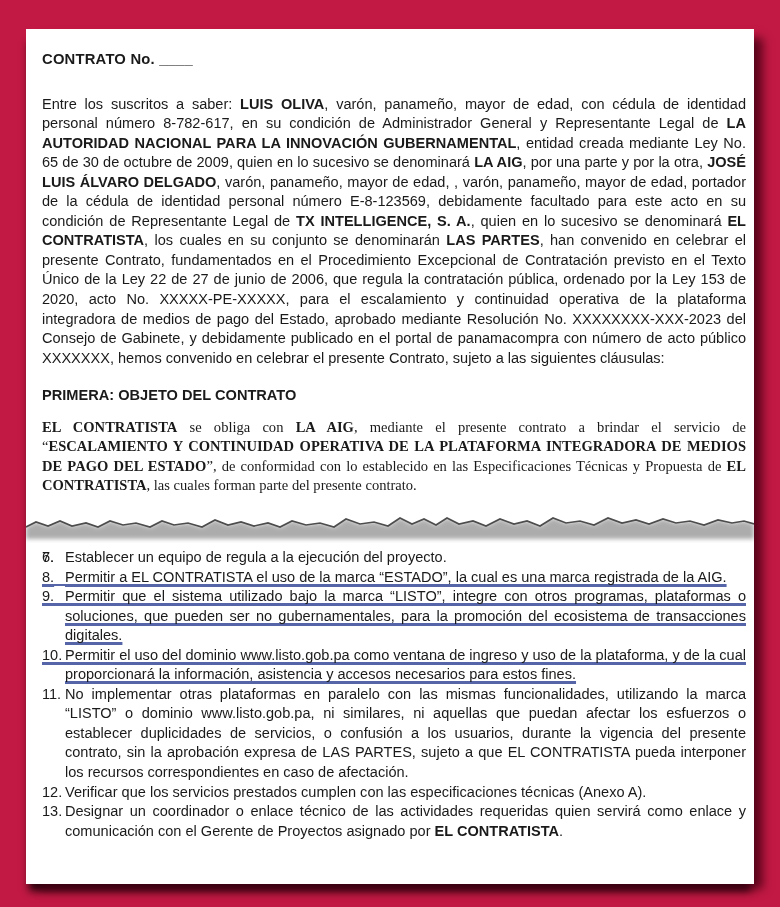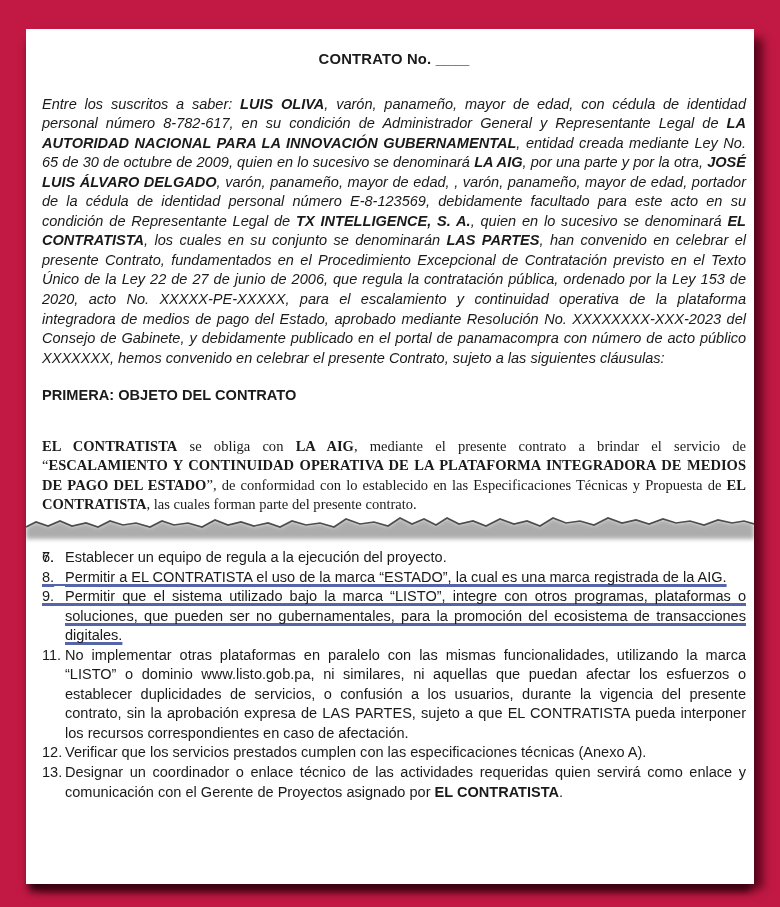--- a/index.html
+++ b/index.html
@@ -7,23 +7,23 @@
   .canvas{position:relative;width:780px;height:907px;overflow:hidden;background:var(--background,#C21944);}
   .page{
     position:absolute;left:26px;top:29px;width:728px;height:855px;
     background:var(--page,#ffffff);
     box-shadow: 11px 7px 9px -2px rgba(72,0,20,.8), 0 10px 8px -3px rgba(22,0,6,.92);
     overflow:hidden;
     color:var(--text,#1a1a1a);
     font-size:14.55px;line-height:19.55px;
   }
   .sheet-top{padding:21px 8px 0 16px;}
-  .doc-title{font-size:14.8px;font-weight:bold;text-align:center;margin:0;letter-spacing:.2px;}
-  .para{margin:25px 0 0;text-align:justify;font-style:italic;}
-  .clause-heading{font-size:14.6px;font-weight:bold;margin:18px 0 31px;}
+  .doc-title{font-size:14.8px;font-weight:bold;margin:0;letter-spacing:.2px;}
+  .para{margin:25px 0 0;text-align:justify;}
+  .clause-heading{font-size:14.6px;font-weight:bold;margin:18px 0 12px;}
   .object-para{margin:0;text-align:justify;font-family:Liberation Serif, serif;}
   b{font-weight:bold;}
 
   
   .tear{position:absolute;left:0;top:488px;width:728px;height:34px;display:block;}
 
   
   .obligations{
     position:absolute;left:16px;right:8px;top:519px;
     margin:0;padding:0;list-style:none;
@@ -64,19 +64,20 @@
       <path d="M0,10 L10,5 L22,9 L34,4 L46,9 L60,6 L72,10 L84,4 L97,8 L110,6 L124,10 L136,4 L148,8 L162,6 L176,10 L189,3 L202,8 L215,5 L228,9 L242,6 L254,10 L266,4 L280,8 L294,6 L308,10 L320,2 L334,7 L348,5 L362,9 L374,1 L386,7 L398,2 L410,8 L421,1 L433,7 L447,4 L460,9 L474,2 L488,7 L501,4 L514,9 L527,1 L540,6 L554,4 L568,8 L582,1 L596,6 L610,3 L623,7 L637,2 L650,6 L664,4 L678,8 L692,3 L706,6 L718,4 L728,7 L728,22 L0,22 Z" fill="#7a7a7a" opacity="0.62" filter="url(#tearblur)"></path>
       <path d="M0,10 L10,5 L22,9 L34,4 L46,9 L60,6 L72,10 L84,4 L97,8 L110,6 L124,10 L136,4 L148,8 L162,6 L176,10 L189,3 L202,8 L215,5 L228,9 L242,6 L254,10 L266,4 L280,8 L294,6 L308,10 L320,2 L334,7 L348,5 L362,9 L374,1 L386,7 L398,2 L410,8 L421,1 L433,7 L447,4 L460,9 L474,2 L488,7 L501,4 L514,9 L527,1 L540,6 L554,4 L568,8 L582,1 L596,6 L610,3 L623,7 L637,2 L650,6 L664,4 L678,8 L692,3 L706,6 L718,4 L728,7 L728,0 L0,0 Z" fill="#ffffff"></path>
       <path d="M0,10 L10,5 L22,9 L34,4 L46,9 L60,6 L72,10 L84,4 L97,8 L110,6 L124,10 L136,4 L148,8 L162,6 L176,10 L189,3 L202,8 L215,5 L228,9 L242,6 L254,10 L266,4 L280,8 L294,6 L308,10 L320,2 L334,7 L348,5 L362,9 L374,1 L386,7 L398,2 L410,8 L421,1 L433,7 L447,4 L460,9 L474,2 L488,7 L501,4 L514,9 L527,1 L540,6 L554,4 L568,8 L582,1 L596,6 L610,3 L623,7 L637,2 L650,6 L664,4 L678,8 L692,3 L706,6 L718,4 L728,7" fill="none" stroke="#4d4d4d" stroke-width="1.7"></path>
     </svg>
 
     <ol class="obligations">
         <li class="clause"><span class="num">6.</span></li>
         <li class="clause"><span class="num">7.</span><span class="txt"><span>Establecer un equipo de regula a la ejecución del proyecto.</span></span></li>
         <li class="clause marked"><span class="num uline">8.</span><span class="txt uline"><span>Permitir a EL CONTRATISTA el uso de la marca “ESTADO”, la cual es una marca registrada de la AIG.</span></span></li>
         <li class="clause marked"><span class="num uline">9.</span><span class="txt uline"><span>Permitir que el sistema utilizado bajo la marca “LISTO”, integre con otros programas, plataformas o soluciones, que pueden ser no gubernamentales, para la promoción del ecosistema de transacciones digitales.</span></span></li>
+        <li class="clause marked"><span class="num uline">10.</span><span class="txt uline"><span>Permitir el uso del dominio www.listo.gob.pa como ventana de ingreso y uso de la plataforma, y de la cual proporcionará la información, asistencia y accesos necesarios para estos fines.</span></span></li>
         <li class="clause"><span class="num">11.</span><span class="txt"><span>No implementar otras plataformas en paralelo con las mismas funcionalidades, utilizando la marca “LISTO” o dominio www.listo.gob.pa, ni similares, ni aquellas que puedan afectar los esfuerzos o establecer duplicidades de servicios, o confusión a los usuarios, durante la vigencia del presente contrato, sin la aprobación expresa de LAS PARTES, sujeto a que EL CONTRATISTA pueda interponer los recursos correspondientes en caso de afectación.</span></span></li>
         <li class="clause"><span class="num">12.</span><span class="txt"><span>Verificar que los servicios prestados cumplen con las especificaciones técnicas (Anexo A).</span></span></li>
         <li class="clause"><span class="num">13.</span><span class="txt"><span>Designar un coordinador o enlace técnico de las actividades requeridas quien servirá como enlace y comunicación con el Gerente de Proyectos asignado por </span><b>EL CONTRATISTA</b><span>.</span></span></li>
       </ol>
 
   </div>
 </div>
 
 </body></html>

